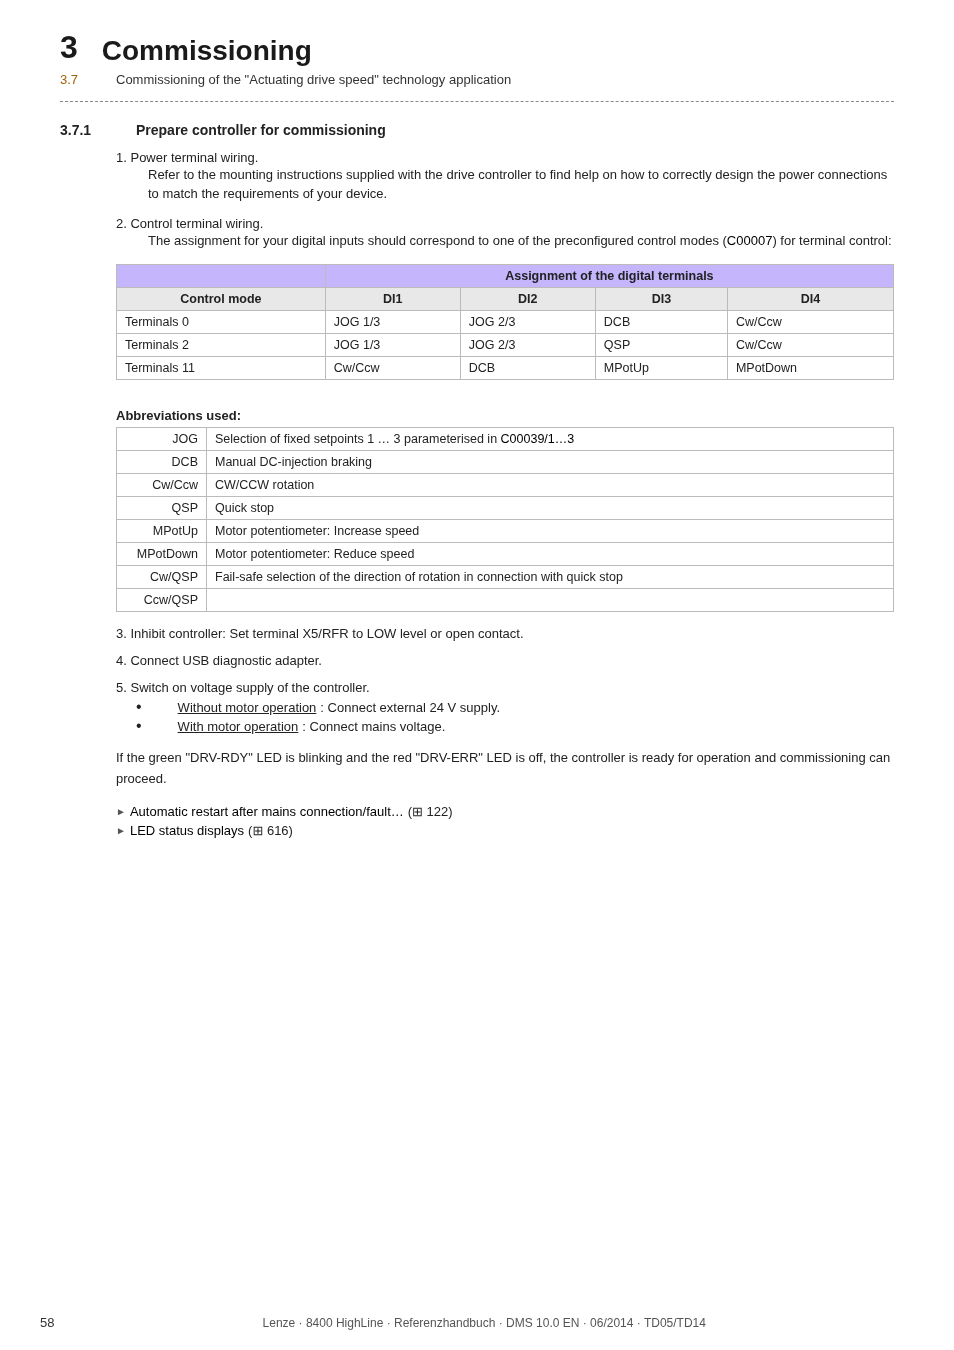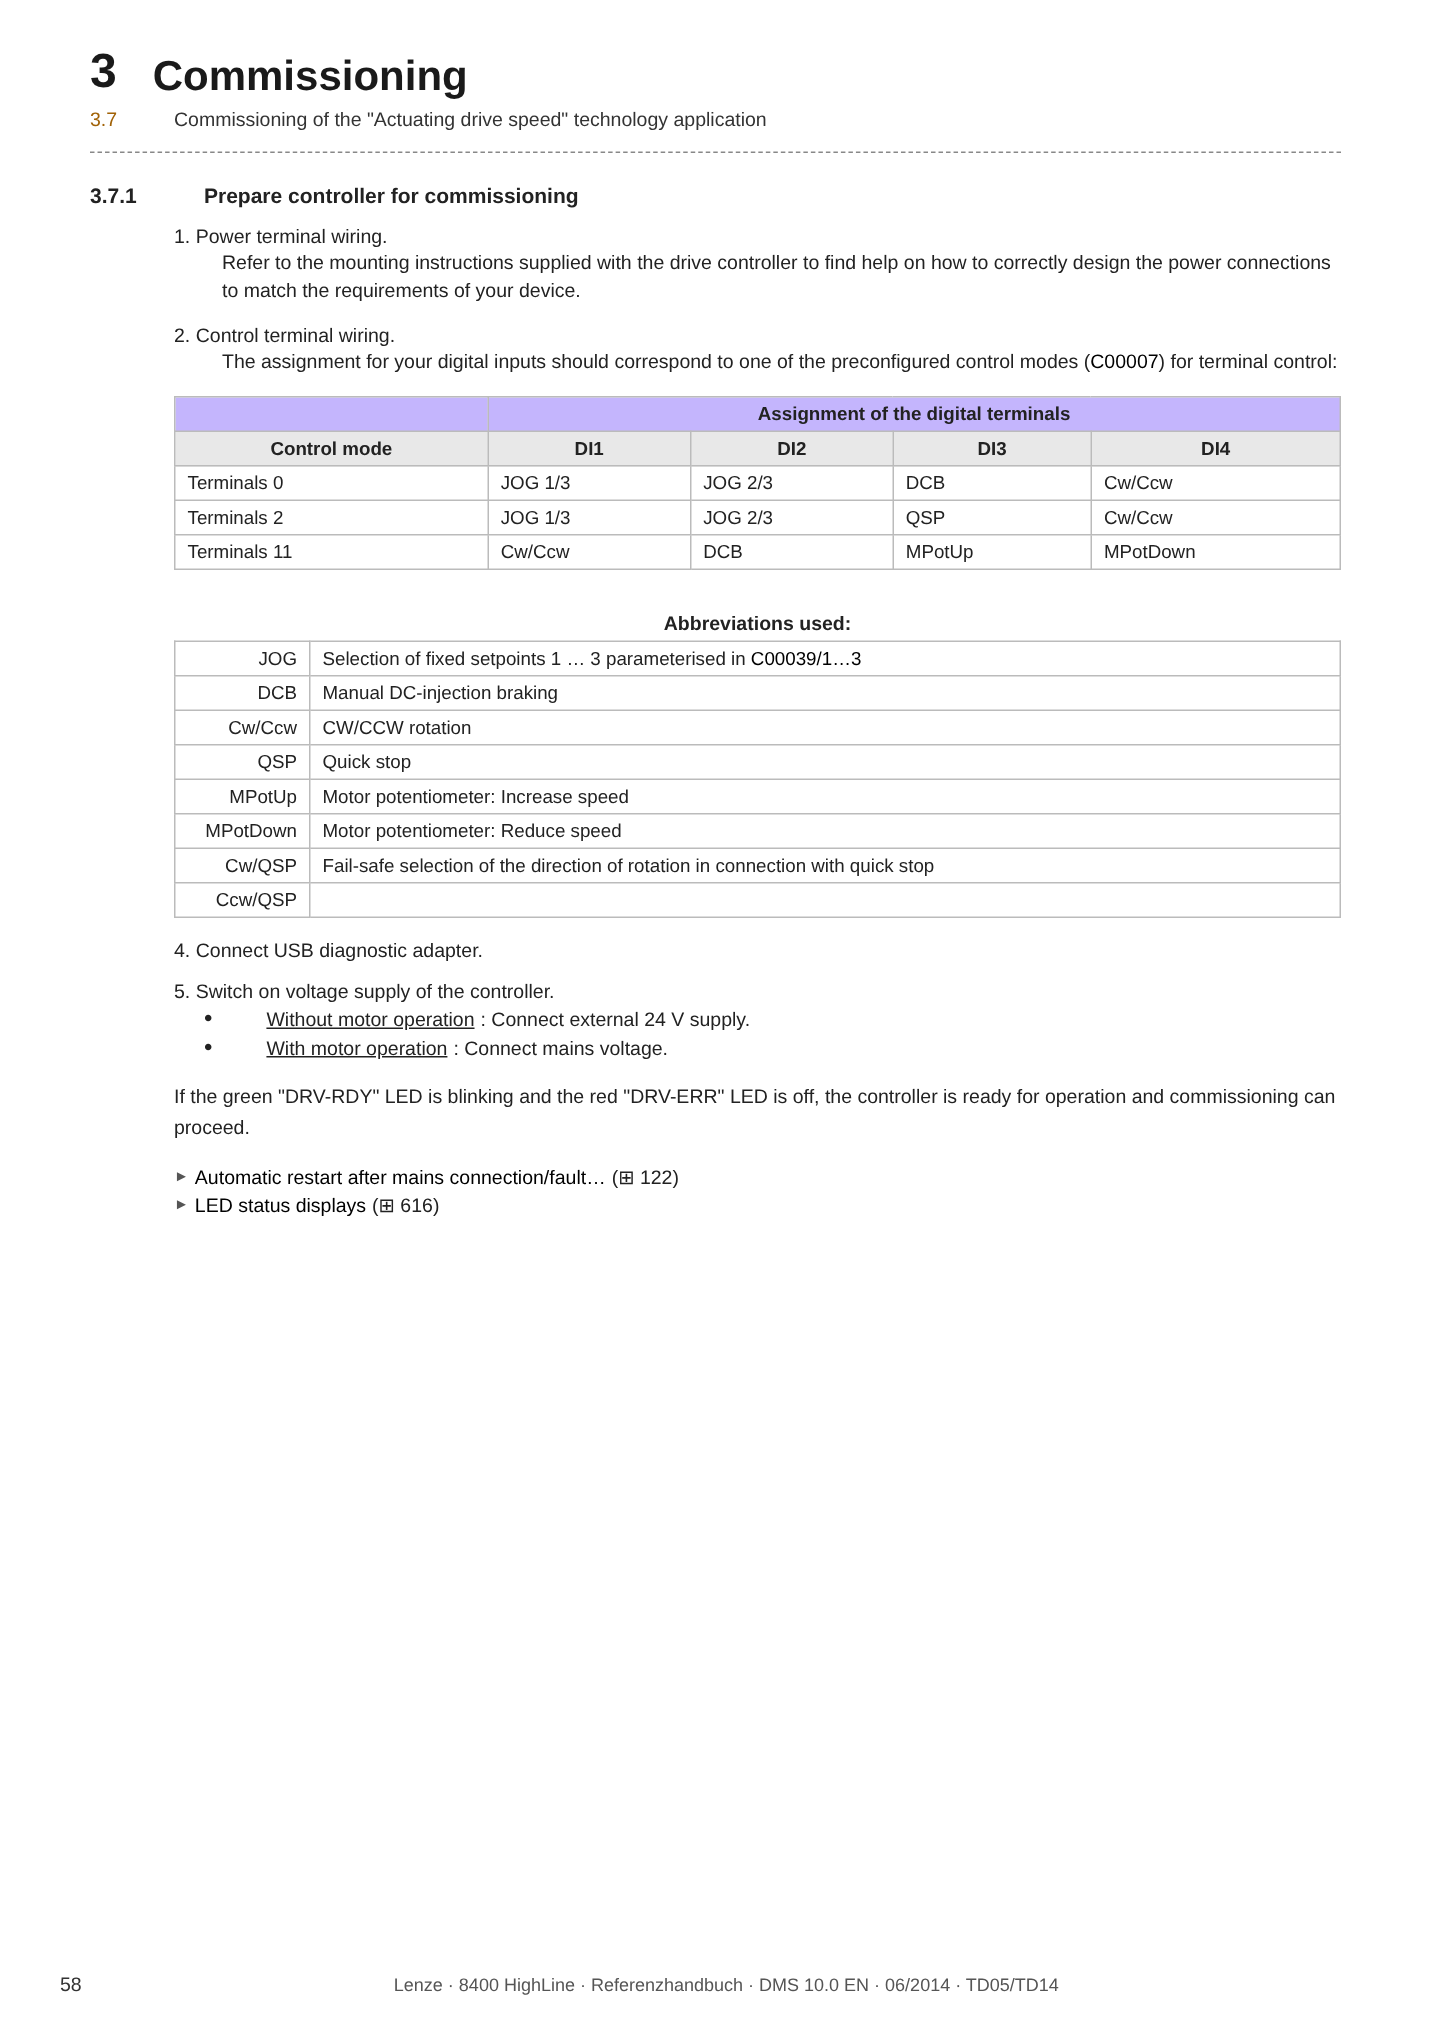--- a/index.html
+++ b/index.html
@@ -121,21 +121,20 @@
     }
     table.main-table td:first-child {
       font-weight: normal;
     }
     
     .abbr-title {
       font-weight: bold;
       font-size: 13px;
       margin-top: 28px;
       margin-bottom: 4px;
-      text-align: center;
     }
     table.abbr-table {
       border-collapse: collapse;
       width: 100%;
       font-size: 12.5px;
     }
     table.abbr-table td {
       border: 1px solid #bbb;
       padding: 4px 8px;
       vertical-align: top;
@@ -320,20 +319,23 @@
               <tr>
                 <td style="text-align: right; white-space: nowrap; width: 90px;">Ccw/QSP</td>
                 <td></td>
               </tr>
             </tbody>
         </table>
       </li>
     </ol>
 
     <ol class="main-list" style="margin-top:14px;">
+      <li>
+        <span class="list-num">3. </span><span>Inhibit controller: Set terminal X5/RFR to LOW level or open contact.</span>
+      </li>
       <li style="margin-top:8px;">
         <span class="list-num">4. </span><span>Connect USB diagnostic adapter.</span>
       </li>
       <li style="margin-top:8px;">
         <span class="list-num">5. </span><span>Switch on voltage supply of the controller.</span>
         <ul class="sub-list">
           <li>
             <span class="bullet-dot">•</span>
             <span class="underline">Without motor operation</span>
               <span>: Connect external 24 V supply.</span>

